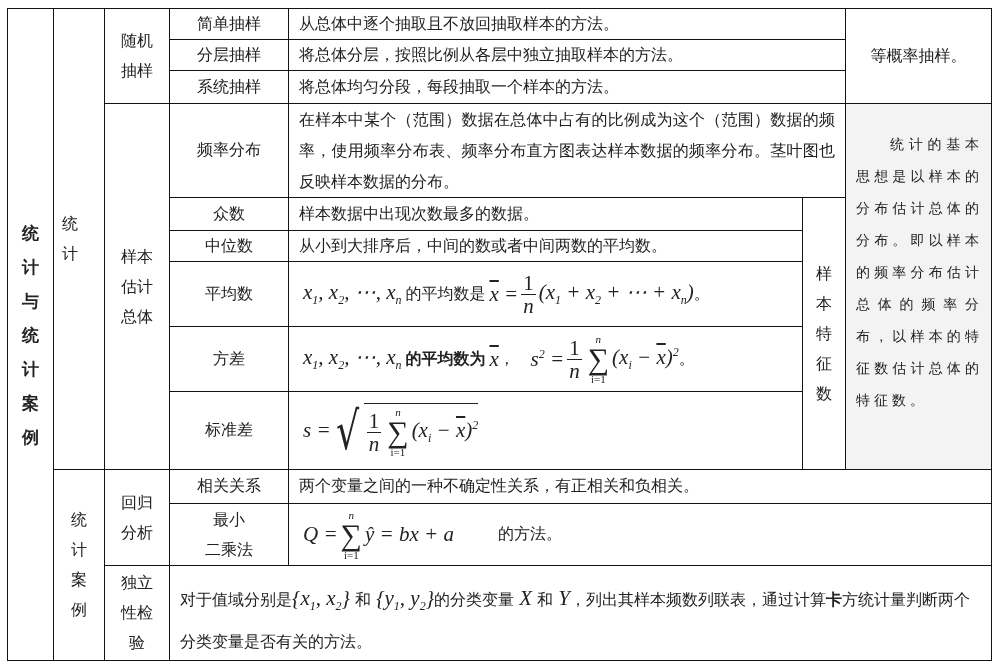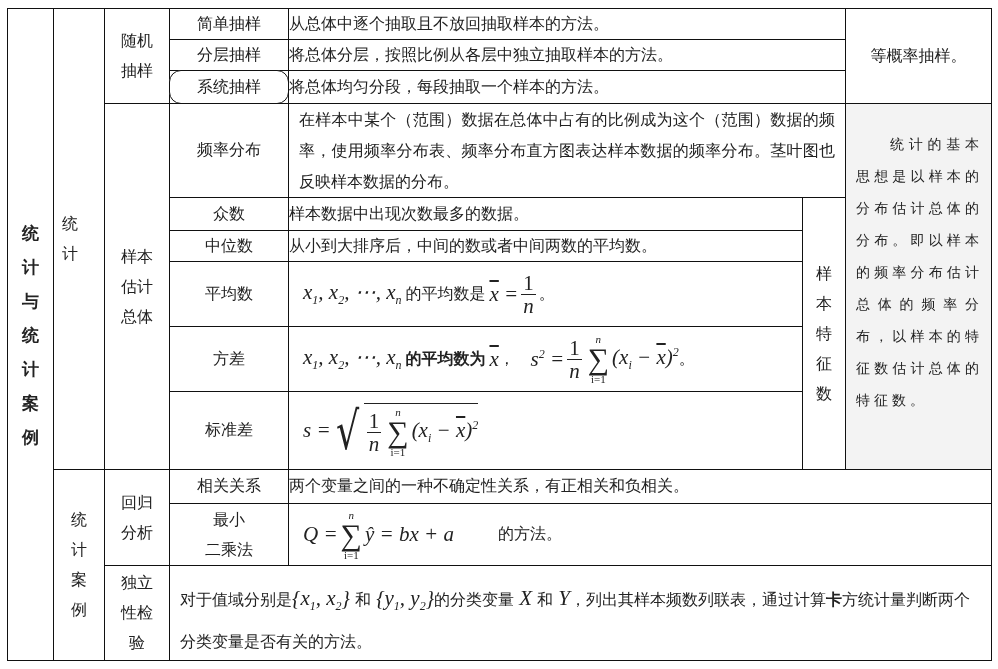--- a/index.html
+++ b/index.html
@@ -1,20 +1,20 @@
 <!DOCTYPE html>
 <html><head>
 <meta charset="utf-8">
 <style>
   html,body{margin:0;padding:0;background:#fff;}
   body{width:998px;height:669px;position:relative;overflow:hidden;
        font-family:"DejaVu Sans","Liberation Sans",sans-serif;color:#222;font-size:16px;}
   .cell{position:absolute;box-sizing:border-box;border:1px solid #111;background:#fff;}
   .center{display:flex;align-items:center;justify-content:center;}
-  .left{display:flex;align-items:center;}
+  .left{display:flex;align-items:center;padding-left:10px;}
   .vtext{display:flex;flex-direction:column;align-items:center;justify-content:center;line-height:30px;}
   .vtext span{display:block;}
   .bold{font-weight:bold;}
   .gray{background:#f3f3f3;}
   .desc{padding:0 10px;line-height:31px;font-size:16px;}
   .math{font-family:"Liberation Serif","DejaVu Serif",serif;font-style:italic;font-size:21px;}
   .math sub,.math sup{font-size:12px;}
   .mtext{font-family:"DejaVu Sans","Liberation Sans",sans-serif;font-style:normal;font-size:16px;}
   .frac{display:inline-flex;flex-direction:column;align-items:center;vertical-align:middle;margin:0 3px;font-style:normal;}
   .frac .num{border-bottom:1px solid #222;padding:0 2px;line-height:22px;}
@@ -84,21 +84,21 @@
     <span>独立</span>
     <span>性检</span>
     <span>验</span>
   </div>
 </div>
 
 <div class="cell center" style="left:169px;top:8px;width:120px;height:32px;">简单抽样</div>
 <div class="cell left" style="left:288px;top:8px;width:558px;height:32px;">从总体中逐个抽取且不放回抽取样本的方法。</div>
 <div class="cell center" style="left:169px;top:39px;width:120px;height:32px;">分层抽样</div>
 <div class="cell left" style="left:288px;top:39px;width:558px;height:32px;">将总体分层，按照比例从各层中独立抽取样本的方法。</div>
-<div class="cell center" style="left:169px;top:70px;width:120px;height:34px;border-radius:12px;">系统抽样</div>
+<div class="cell center" style="left:169px;top:70px;width:120px;height:34px;">系统抽样</div>
 <div class="cell left" style="left:288px;top:70px;width:558px;height:34px;">将总体均匀分段，每段抽取一个样本的方法。</div>
 <div class="cell center" style="left:845px;top:8px;width:147px;height:96px;">等概率抽样。</div>
 
 <div class="cell center" style="left:169px;top:103px;width:120px;height:95px;">频率分布</div>
 <div class="cell desc" style="left:288px;top:103px;width:558px;height:95px;text-align:justify;">在样本中某个（范围）数据在总体中占有的比例成为这个（范围）数据的频率，使用频率分布表、频率分布直方图表达样本数据的频率分布。茎叶图也反映样本数据的分布。</div>
 
 <div class="cell center" style="left:169px;top:197px;width:120px;height:34px;">众数</div>
 <div class="cell left" style="left:288px;top:197px;width:515px;height:34px;">样本数据中出现次数最多的数据。</div>
 
 <div class="cell center" style="left:169px;top:230px;width:120px;height:32px;">中位数</div>
@@ -107,20 +107,21 @@
 <div class="cell center" style="left:169px;top:261px;width:120px;height:66px;">平均数</div>
 <div class="cell" style="left:288px;top:261px;width:515px;height:66px;">
   <div class="wrapl math">
     <span>x<sub>1</sub>, x<sub>2</sub>, ⋯, x<sub>n</sub></span>
     <span class="mtext" style="margin:0 4px;">的平均数是</span>
     <span class="bar">x</span>&nbsp;=
     <span class="frac">
         <span class="num">1</span>
         <span class="den">n</span>
       </span>
+    <span>(x<sub>1</sub> + x<sub>2</sub> + ⋯ + x<sub>n</sub>)</span>
     <span class="mtext">。</span>
   </div>
 </div>
 
 <div class="cell center" style="left:169px;top:326px;width:120px;height:66px;">方差</div>
 <div class="cell" style="left:288px;top:326px;width:515px;height:66px;">
   <div class="wrapl math">
     <span>x<sub>1</sub>, x<sub>2</sub>, ⋯, x<sub>n</sub></span>
     <span class="mtext" style="margin:12px 4px;font-weight:bold;">的平均数为</span>
     <span class="bar">x</span><span class="mtext">，</span>&nbsp;&nbsp;&nbsp;

